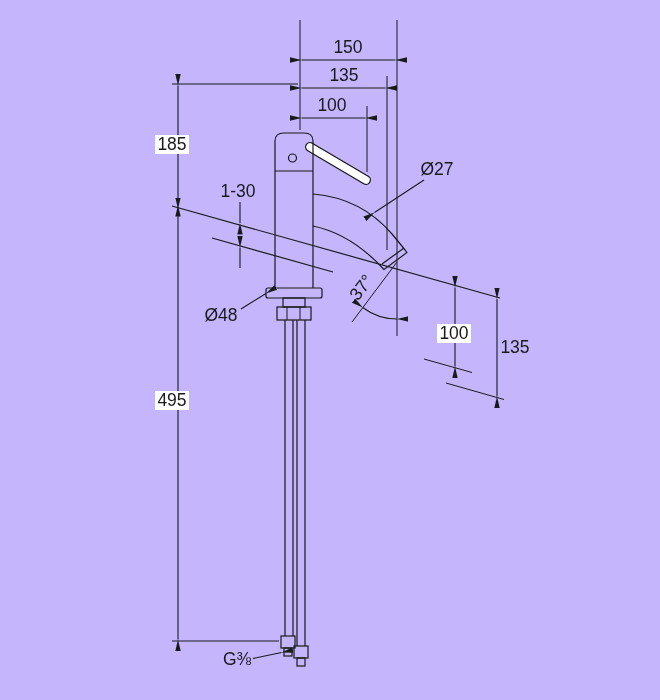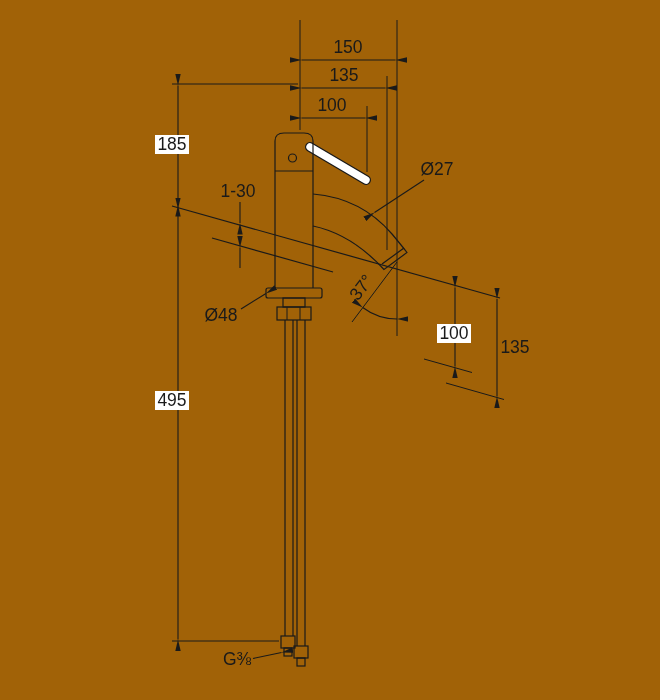--- a/index.html
+++ b/index.html
@@ -1,16 +1,16 @@
 <!DOCTYPE html>
 <html><head>
 <meta charset="utf-8">
 <style>
   html,body{margin:0;padding:0;background:#fff;}
-  .stage{width:660px;height:700px;position:relative;background:#a16207;overflow:hidden;}
+  .stage{width:660px;height:700px;position:relative;background:#c4b5fd;overflow:hidden;}
   svg{display:block;}
   .ln{fill:none;stroke:#1a1a1a;stroke-width:1.2px;}
   .thin{fill:none;stroke:#1a1a1a;stroke-width:1px;}
   .dm{fill:none;stroke:#1a1a1a;stroke-width:1.1px;}
   .lblbg{fill:#ffffff;stroke:none;}
   text{font-family:"Liberation Sans","DejaVu Sans",sans-serif;font-size:17.5px;fill:#1a1a1a;text-anchor:middle;}
 </style>
 </head>
 <body>
 

